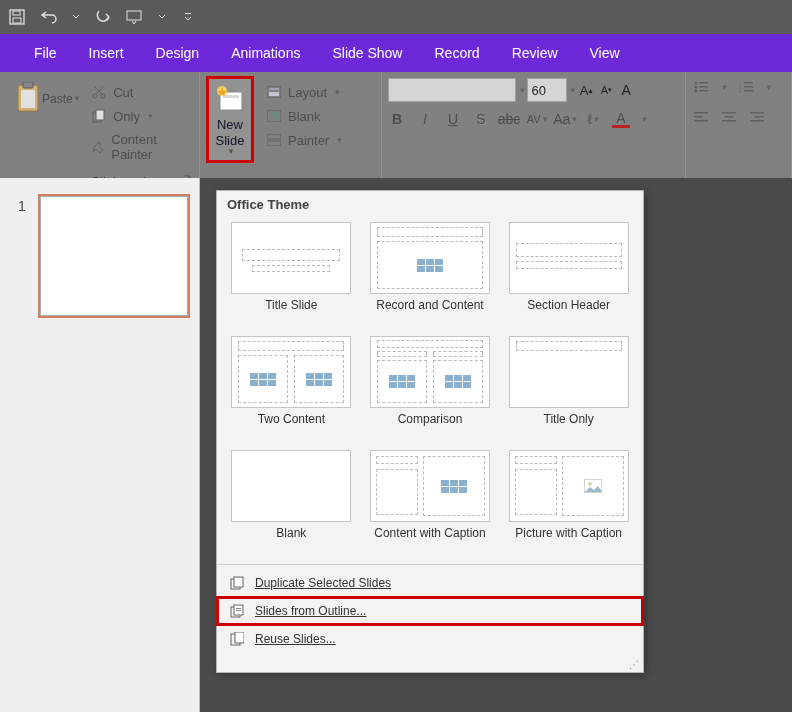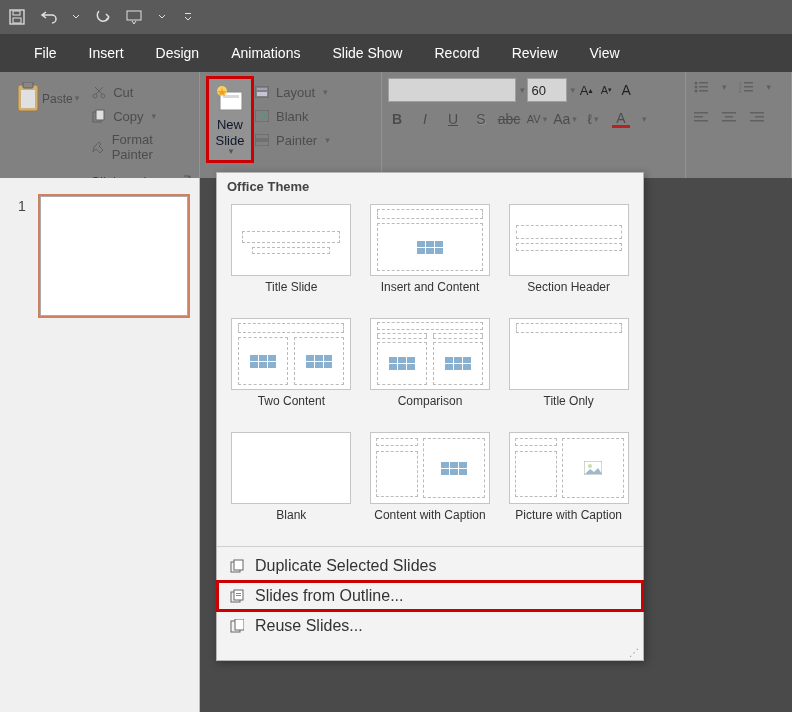--- a/index.html
+++ b/index.html
@@ -4,21 +4,21 @@
 <style>
 * { box-sizing: border-box; margin: 0; padding: 0; font-family: "Segoe UI", Arial, sans-serif; }
 body { width: 792px; height: 712px; background: #555; position: relative; overflow: hidden; user-select: none; }
 
 
 .qat { height: 34px; background: #5a5a5a; display: flex; align-items: center; padding: 0 8px; gap: 14px; }
 .qat-item { width: 18px; height: 18px; display: flex; align-items: center; justify-content: center; color: #e0e0e0; cursor: pointer; }
 .qat-drop { width: 8px; height: 18px; display: flex; align-items: center; justify-content: center; }
 
 
-.tabs { height: 38px; background: #404040; display: flex; align-items: stretch; padding-left: 18px; }
+.tabs { height: 38px; background: #6d28d9; display: flex; align-items: stretch; padding-left: 18px; }
 .tab { padding: 0 16px; display: flex; align-items: center; color: #fff; font-size: 14px; cursor: pointer; }
 .tab.active { background: #838383; }
 
 
 .ribbon { height: 106px; background: rgba(131,131,131,0.98); display: flex; position: relative; }
 .ribbon-overlay { position: absolute; top: 0; left: 0; width: 100%; height: 100%; background: rgba(130,130,130,0.25); pointer-events: none; }
 .group { display: flex; flex-direction: column; border-right: 1px solid #999; }
 .group-body { flex: 1; display: flex; align-items: flex-start; padding: 4px 6px; }
 .group-label { height: 20px; font-size: 13px; color: #3a3a3a; text-align: center; display: flex; align-items: center; justify-content: center; position: relative; margin-left: 38px; }
 .dialog-launcher { position: absolute; right: 4px; bottom: 2px; width: 12px; height: 12px; }
@@ -28,21 +28,21 @@
 .paste-icon { width: 28px; height: 32px; }
 .paste-text { font-size: 12px; color: #3a3a3a; margin-top: 2px; }
 .clip-buttons { display: flex; flex-direction: column; gap: 8px; padding: 8px 4px; }
 .clip-btn { display: flex; align-items: center; gap: 6px; font-size: 13px; color: #3a3a3a; cursor: pointer; }
 .mini-icon { width: 16px; height: 16px; display: inline-flex; align-items: center; justify-content: center; }
 
 
 .newslide-block { display: flex; flex-direction: column; align-items: center; padding: 4px 6px; border: 3px solid #cc0000; position: relative; cursor: pointer; background: rgba(200,200,200,0.25); }
 .newslide-icon { width: 30px; height: 30px; margin: 2px 0; }
 .newslide-text { font-size: 13px; color: #0f172a; text-align: center; line-height: 1.2; }
-.slides-buttons { display: flex; flex-direction: column; gap: 8px; padding: 8px 0; justify-content: flex-end; }
+.slides-buttons { display: flex; flex-direction: column; gap: 8px; padding: 8px 12px; justify-content: flex-end; }
 
 
 .font-group { padding: 6px; }
 .font-row1 { display: flex; gap: 2px; align-items: center; margin-bottom: 8px; }
 .font-select { width: 128px; height: 24px; background: #f0f0f0; border: 1px solid #aaa; }
 .size-select { width: 40px; height: 24px; background: #f0f0f0; border: 1px solid #aaa; display: flex; align-items: center; padding: 0 4px; font-size: 13px; }
 .font-row2 { display: flex; gap: 10px; align-items: center; color: #3a3a3a; }
 .font-btn { width: 18px; height: 18px; display: flex; align-items: center; justify-content: center; font-size: 14px; cursor: pointer; }
 
 
@@ -51,28 +51,28 @@
 
 
 .slide-panel { position: absolute; left: 0; top: 178px; width: 200px; bottom: 0; background: #f0f0f0; padding: 12px 10px; border-right: 1px solid #bbb; }
 .slide-num { font-size: 14px; color: #444; position: absolute; left: 18px; top: 20px; }
 .slide-thumb { width: 148px; height: 120px; background: #fff; border: 1px solid #aaa; outline: 2px solid #d08060; margin-left: 30px; margin-top: 6px; }
 
 
 .editor { position: absolute; left: 200px; top: 178px; right: 0; bottom: 0; background: #4a4a4a; }
 
 
-.gallery { position: absolute; left: 216px; top: 172px; width: 428px; background: #f3f3f3; border: 1px solid #b5b5b5; box-shadow: 2px 2px 8px rgba(0,0,0,0.3); z-index: 50; }
+.gallery { position: absolute; left: 216px; top: 190px; width: 428px; background: #f3f3f3; border: 1px solid #b5b5b5; box-shadow: 2px 2px 8px rgba(0,0,0,0.3); z-index: 50; }
 .gallery-header { padding: 6px 10px; font-size: 13px; font-weight: bold; color: #444; }
 .layout-grid { display: grid; grid-template-columns: repeat(3, 1fr); gap: 8px 10px; padding: 4px 10px 8px 10px; }
 .layout-item { display: flex; flex-direction: column; align-items: center; cursor: pointer; }
 .layout-preview { width: 120px; height: 72px; background: #fff; border: 1px solid #c5c5c5; position: relative; overflow: hidden; }
 .layout-label { font-size: 12px; color: #333; text-align: right; margin-top: 4px; line-height: 1.2; height: 30px; }
 .gallery-footer { border-top: 1px solid #d0d0d0; padding: 4px 0; }
-.gallery-action { display: flex; align-items: center; gap: 10px; padding: 6px 12px; font-size: 16px; color: #333; cursor: pointer; }
+.gallery-action { display: flex; align-items: center; gap: 10px; padding: 6px 12px; font-size: 12px; color: #333; cursor: pointer; text-decoration: underline; }
 .gallery-action.highlighted { outline: 3px solid #cc0000; outline-offset: -2px; }
 .gallery-resize { text-align: right; padding: 2px 4px; color: #999; font-size: 10px; }
 
 
 .pv-title { position:absolute; border: 1px dashed #bbb; }
 .pv-content { position:absolute; border: 1px dashed #bbb; display: flex; align-items: center; justify-content: center; }
 .pv-icons { display: grid; grid-template-columns: repeat(3, 8px); grid-template-rows: repeat(2, 6px); gap: 1px; }
 .pv-icons span { background: #8ab0d0; }
 .chev { font-size: 9px; color: #555; margin-left: 2px; }
 
@@ -159,30 +159,30 @@
             </span>
           <span>Cut</span>
         </div>
         <div class="clip-btn">
           <span class="mini-icon">
               <svg width="14" height="14" viewBox="0 0 14 14">
                 <rect x="1" y="3" width="8" height="10" fill="none" stroke="#555"></rect>
                 <rect x="4" y="1" width="8" height="10" fill="#fff" stroke="#555"></rect>
               </svg>
             </span>
-          <span>Copy</span>
+          <span>Only</span>
             <span class="chev">▾</span>
         </div>
         <div class="clip-btn">
           <span class="mini-icon">
               <svg width="14" height="14" viewBox="0 0 14 14">
                 <path d="M2 12 L5 9 L9 13 L12 10 L8 6 L10 4 L8 2 L3 7Z" fill="none" stroke="#555"></path>
               </svg>
             </span>
-          <span>Format Painter</span>
+          <span>Content Painter</span>
         </div>
       </div>
     </div>
     <div class="group-label">
       <span>Clipboard</span>
       <span class="dialog-launcher">
           <svg width="10" height="10">
             <path d="M1 1 H7 V7 M7 1 L3 5" fill="none" stroke="#555"></path>
           </svg>
         </span>
@@ -355,21 +355,21 @@
             <div class="pv-icons">
               <span></span>
               <span></span>
               <span></span>
               <span></span>
               <span></span>
               <span></span>
             </div>
           </div>
       </div>
-      <div class="layout-label">Insert and Content</div>
+      <div class="layout-label">Record and Content</div>
     </div>
 
     <div class="layout-item">
       <div class="layout-preview">
         <div class="pv-title" style="left:6px;top:20px;width:106px;height:14px"></div>
         <div class="pv-title" style="left:6px;top:38px;width:106px;height:8px"></div>
       </div>
       <div class="layout-label">Section Header</div>
     </div>
 

